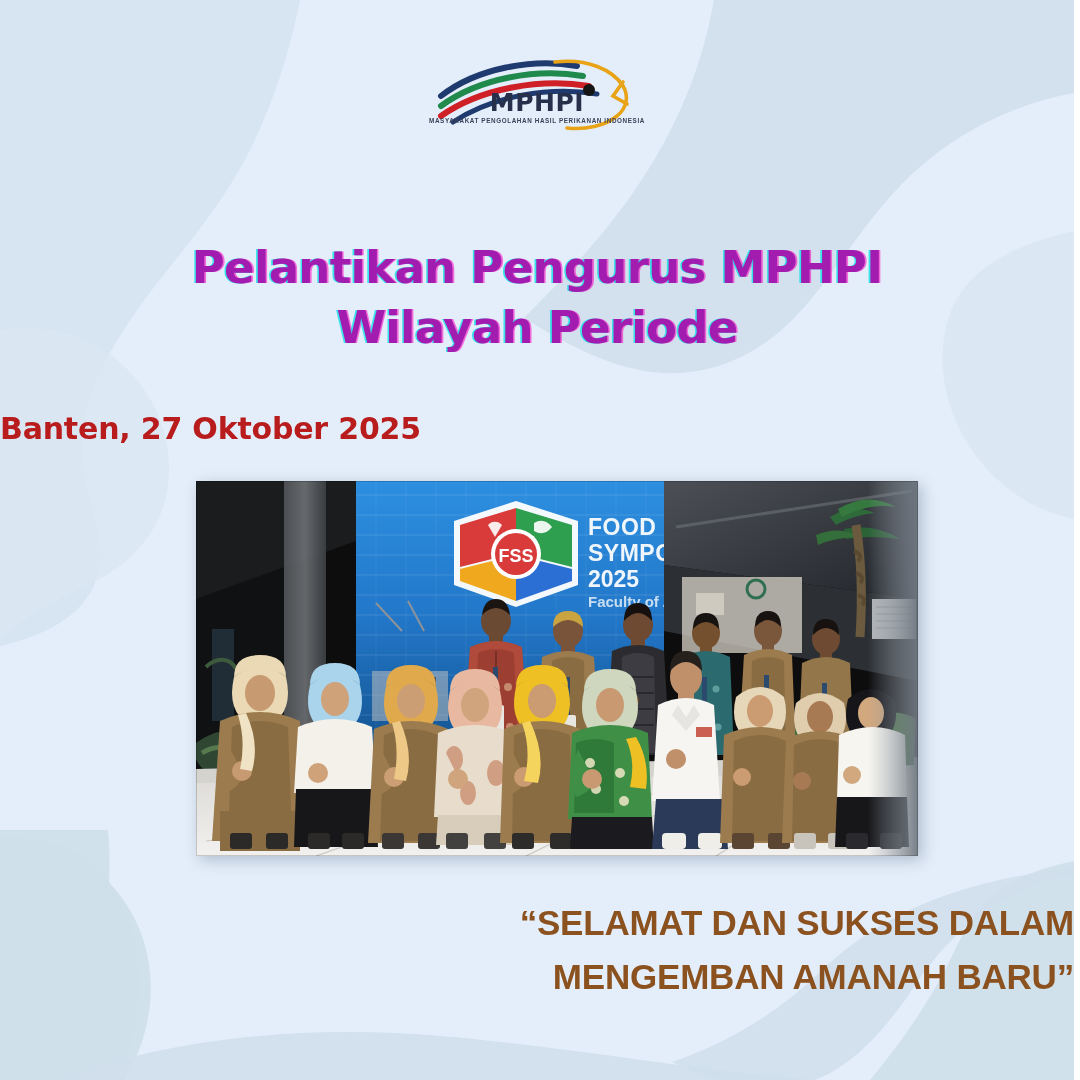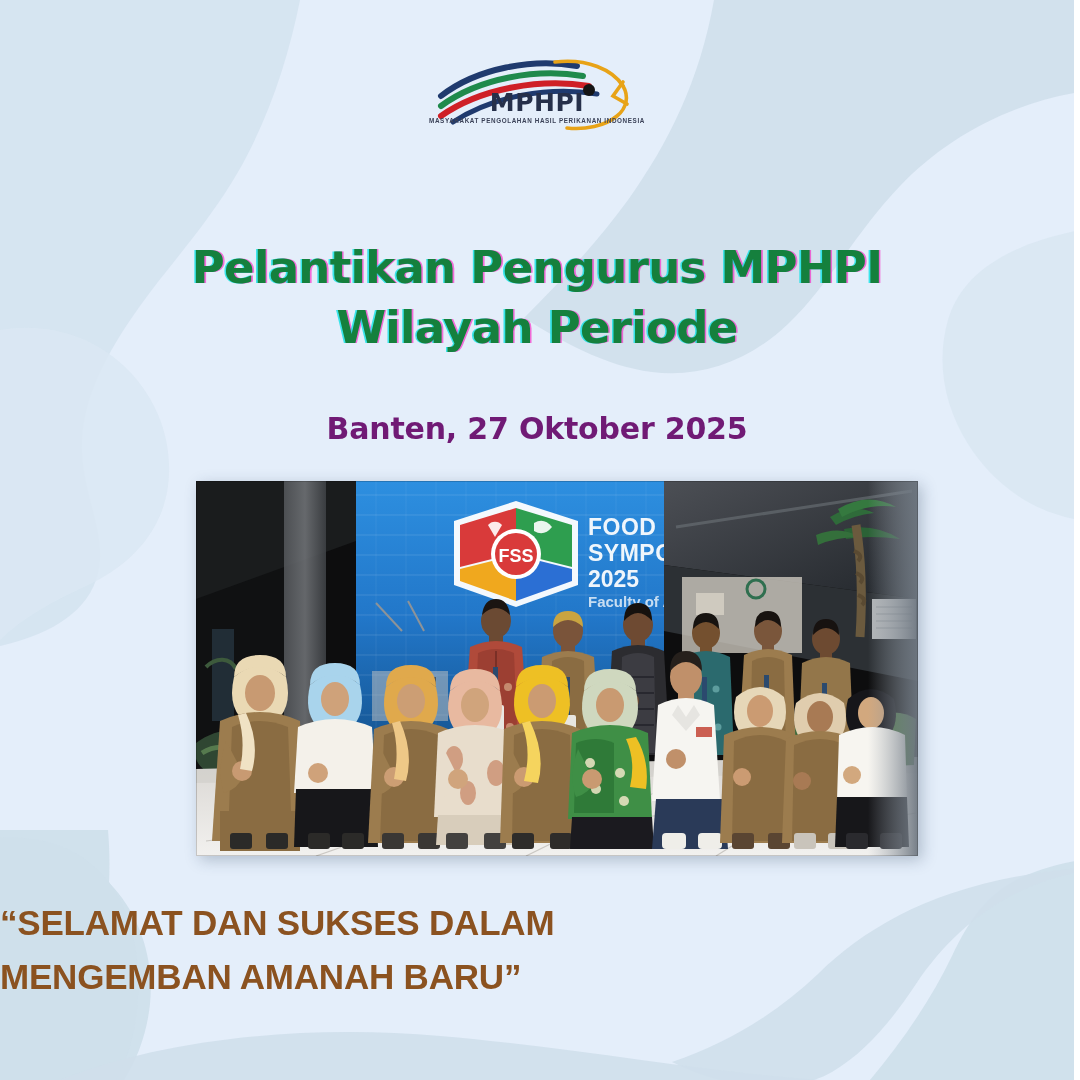--- a/index.html
+++ b/index.html
@@ -72,37 +72,36 @@
     position: absolute;
     left: 0;
     right: 0;
     top: 208px;
     text-align: center;
     font-family: "DejaVu Sans", sans-serif;
     font-weight: bold;
     font-size: 45px;
     line-height: 60px;
     letter-spacing: -0.7px;
-    color: #15803d;
+    color: #a21caf;
     text-shadow: -1.6px 0 0 rgba(0,225,230,0.75), 1.6px 0 0 rgba(255,0,190,0.55);
   }
   #headline .line { display: block; }
 
   
   #event-date {
     position: absolute;
     left: 0;
     right: 0;
     top: 411px;
-    text-align: center;
     font-family: "DejaVu Sans", sans-serif;
     font-weight: bold;
     font-size: 30px;
     letter-spacing: -0.2px;
-    color: #701a75;
+    color: #b91c1c;
   }
 
   
   #photo-frame {
     position: absolute;
     left: 196px;
     top: 481px;
     width: 722px;
     height: 375px;
     overflow: hidden;
@@ -110,21 +109,21 @@
     box-shadow: 4px 4px 14px rgba(40,60,90,0.28);
   }
   #photo-frame svg { display: block; }
 
   
   #quote {
     position: absolute;
     left: 0;
     right: 0;
     top: 896px;
-    text-align: left;
+    text-align: right;
     font-family: "Liberation Sans", sans-serif;
     font-weight: bold;
     font-size: 35px;
     line-height: 54px;
     letter-spacing: -0.2px;
     color: #8b5220;
   }
   #quote .line { display: block; }
 </style>
 </head>

